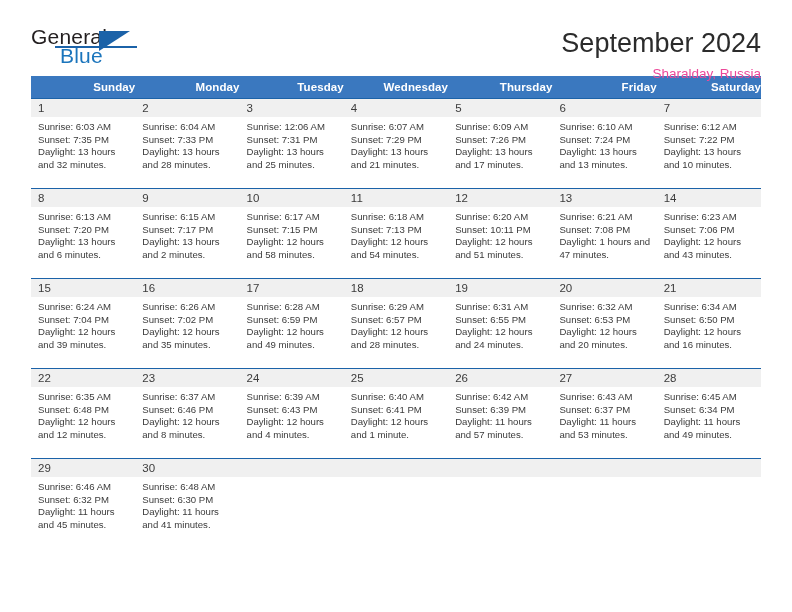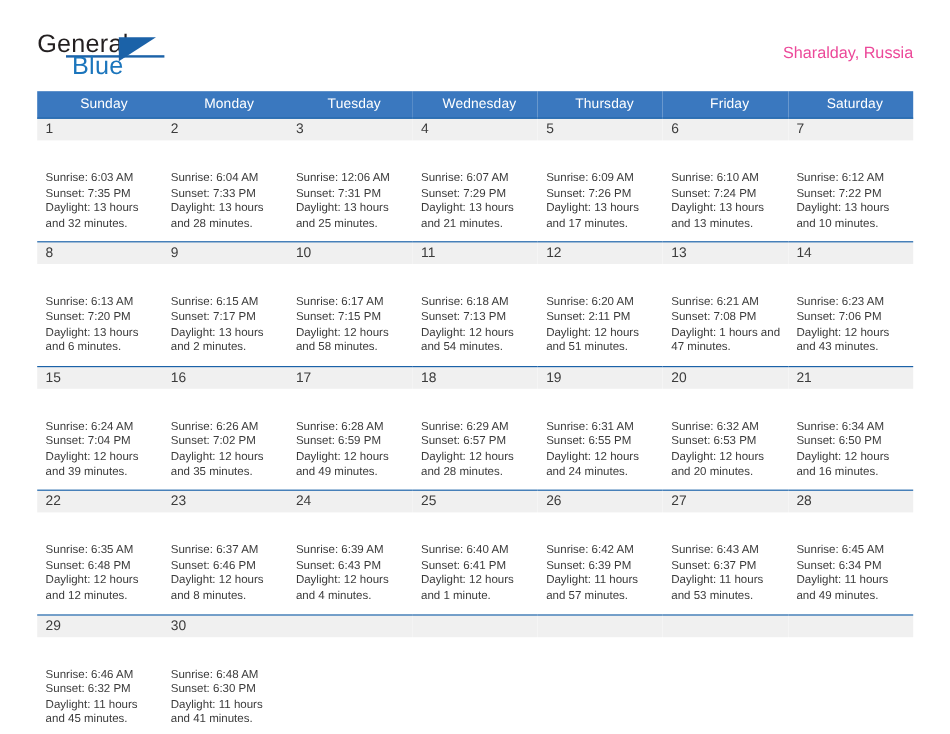--- a/index.html
+++ b/index.html
@@ -93,22 +93,22 @@
   .cal {
     width: 730px;
     border-collapse: collapse;
     table-layout: fixed;
     margin-top: 4px;
   }
   .cal th {
     background: #3a78bf;
     color: #ffffff;
     font-size: 11.5px;
-    font-weight: normal;
-    text-align: center;
+    font-weight: bold;
+    text-align: right;
     padding: 5px 0 5px 7px;
     height: 21px;
     box-sizing: border-box;
     letter-spacing: 0.1px;
   }
   .cal td {
     vertical-align: top;
     padding: 0;
     width: 104.28px;
     border-top: 1.5px solid #1b62a8;
@@ -124,21 +124,20 @@
     line-height: 12px;
   }
   .daynum.empty {
     color: transparent;
   }
   .info {
     padding: 4px 6px 8px 7px;
     font-size: 9.6px;
     line-height: 12.6px;
     color: #3b3b3b;
-    margin-top: 22px;
   }
   .info div {
     white-space: nowrap;
   }
   .info .dl {
     white-space: normal;
   }
   tr.week td {
     height: 89px;
   }
@@ -154,20 +153,21 @@
   <div class="top">
 
     <div class="logo">
       <span class="logo-general">General</span>
       <span class="logo-tri"></span>
       <span class="logo-underline"></span>
       <span class="logo-blue">Blue</span>
     </div>
 
     <div class="titles">
+      <div class="cal-title">September 2024</div>
       <div class="cal-sub">Sharalday, Russia</div>
     </div>
 
   </div>
 
   <table class="cal">
     <thead>
       <tr>
         <th>Sunday</th>
         <th>Monday</th>
@@ -269,21 +269,21 @@
           <div class="info">
             <div>Sunrise: 6:18 AM</div>
             <div>Sunset: 7:13 PM</div>
             <div class="dl">Daylight: 12 hours and 54 minutes.</div>
           </div>
         </td>
         <td>
           <div class="daynum">12</div>
           <div class="info">
             <div>Sunrise: 6:20 AM</div>
-            <div>Sunset: 2:11 PM</div>
+            <div>Sunset: 10:11 PM</div>
             <div class="dl">Daylight: 12 hours and 51 minutes.</div>
           </div>
         </td>
         <td>
           <div class="daynum">13</div>
           <div class="info">
             <div>Sunrise: 6:21 AM</div>
             <div>Sunset: 7:08 PM</div>
             <div class="dl">Daylight: 1 hours and 47 minutes.</div>
           </div>

